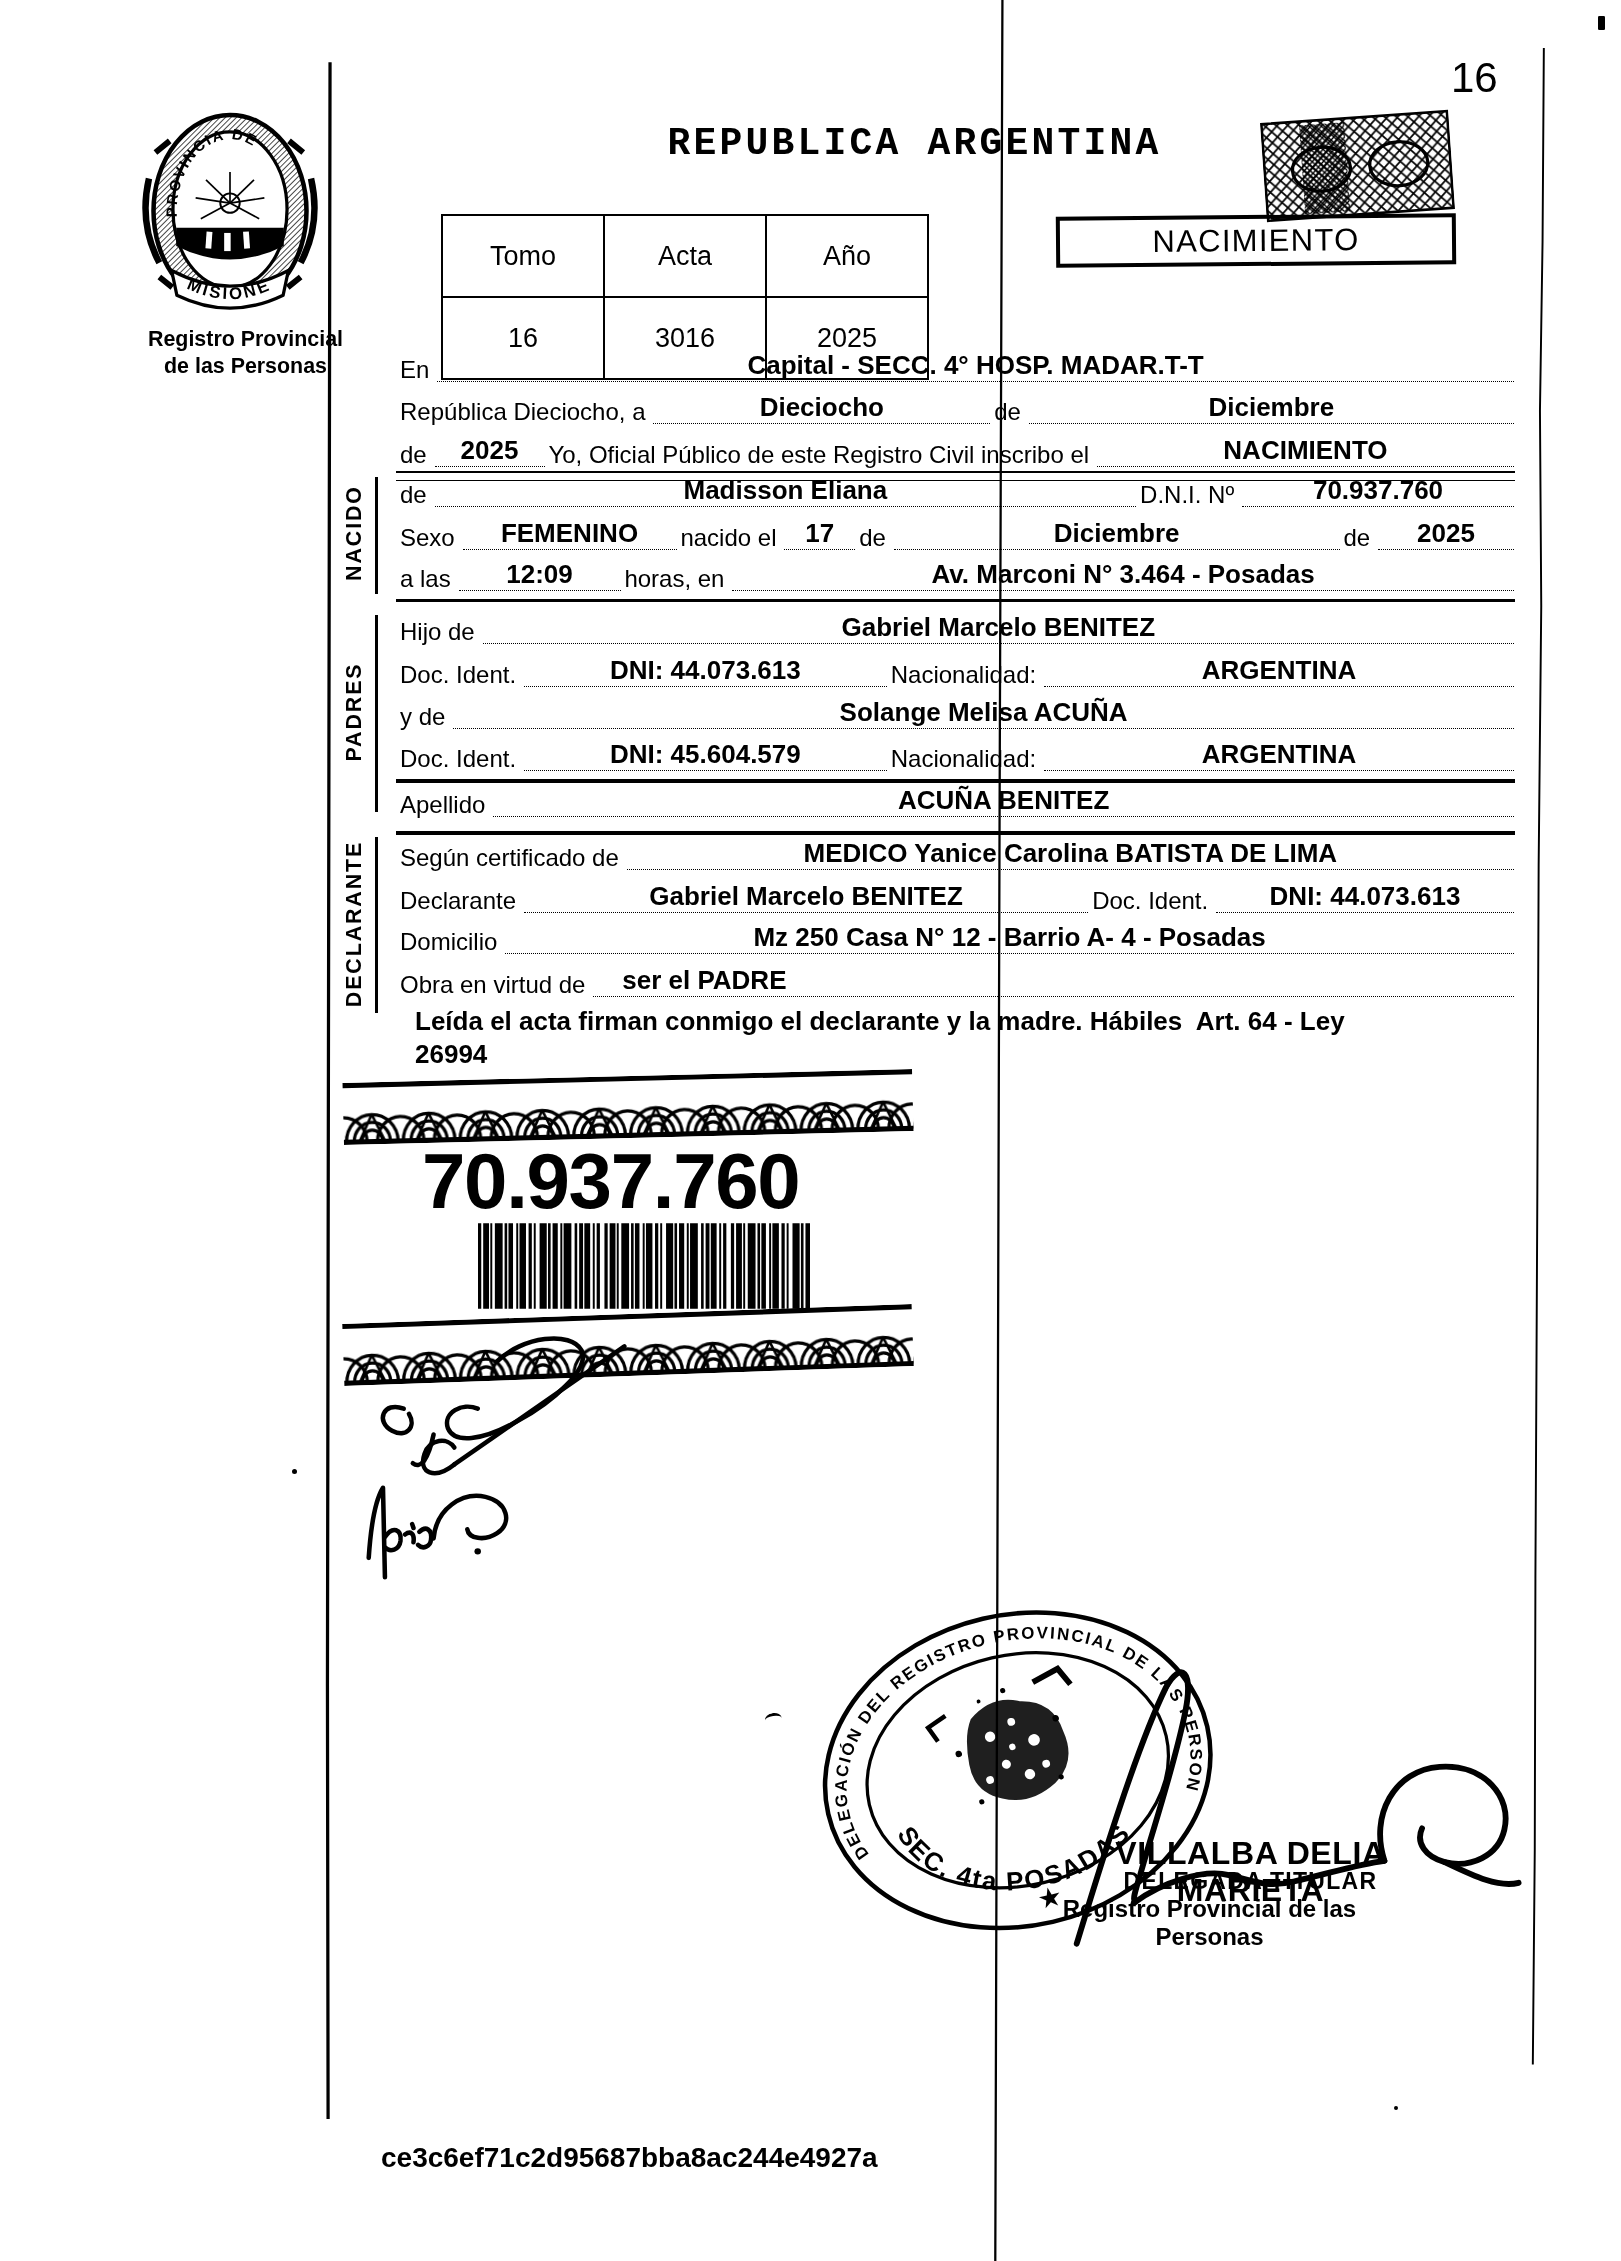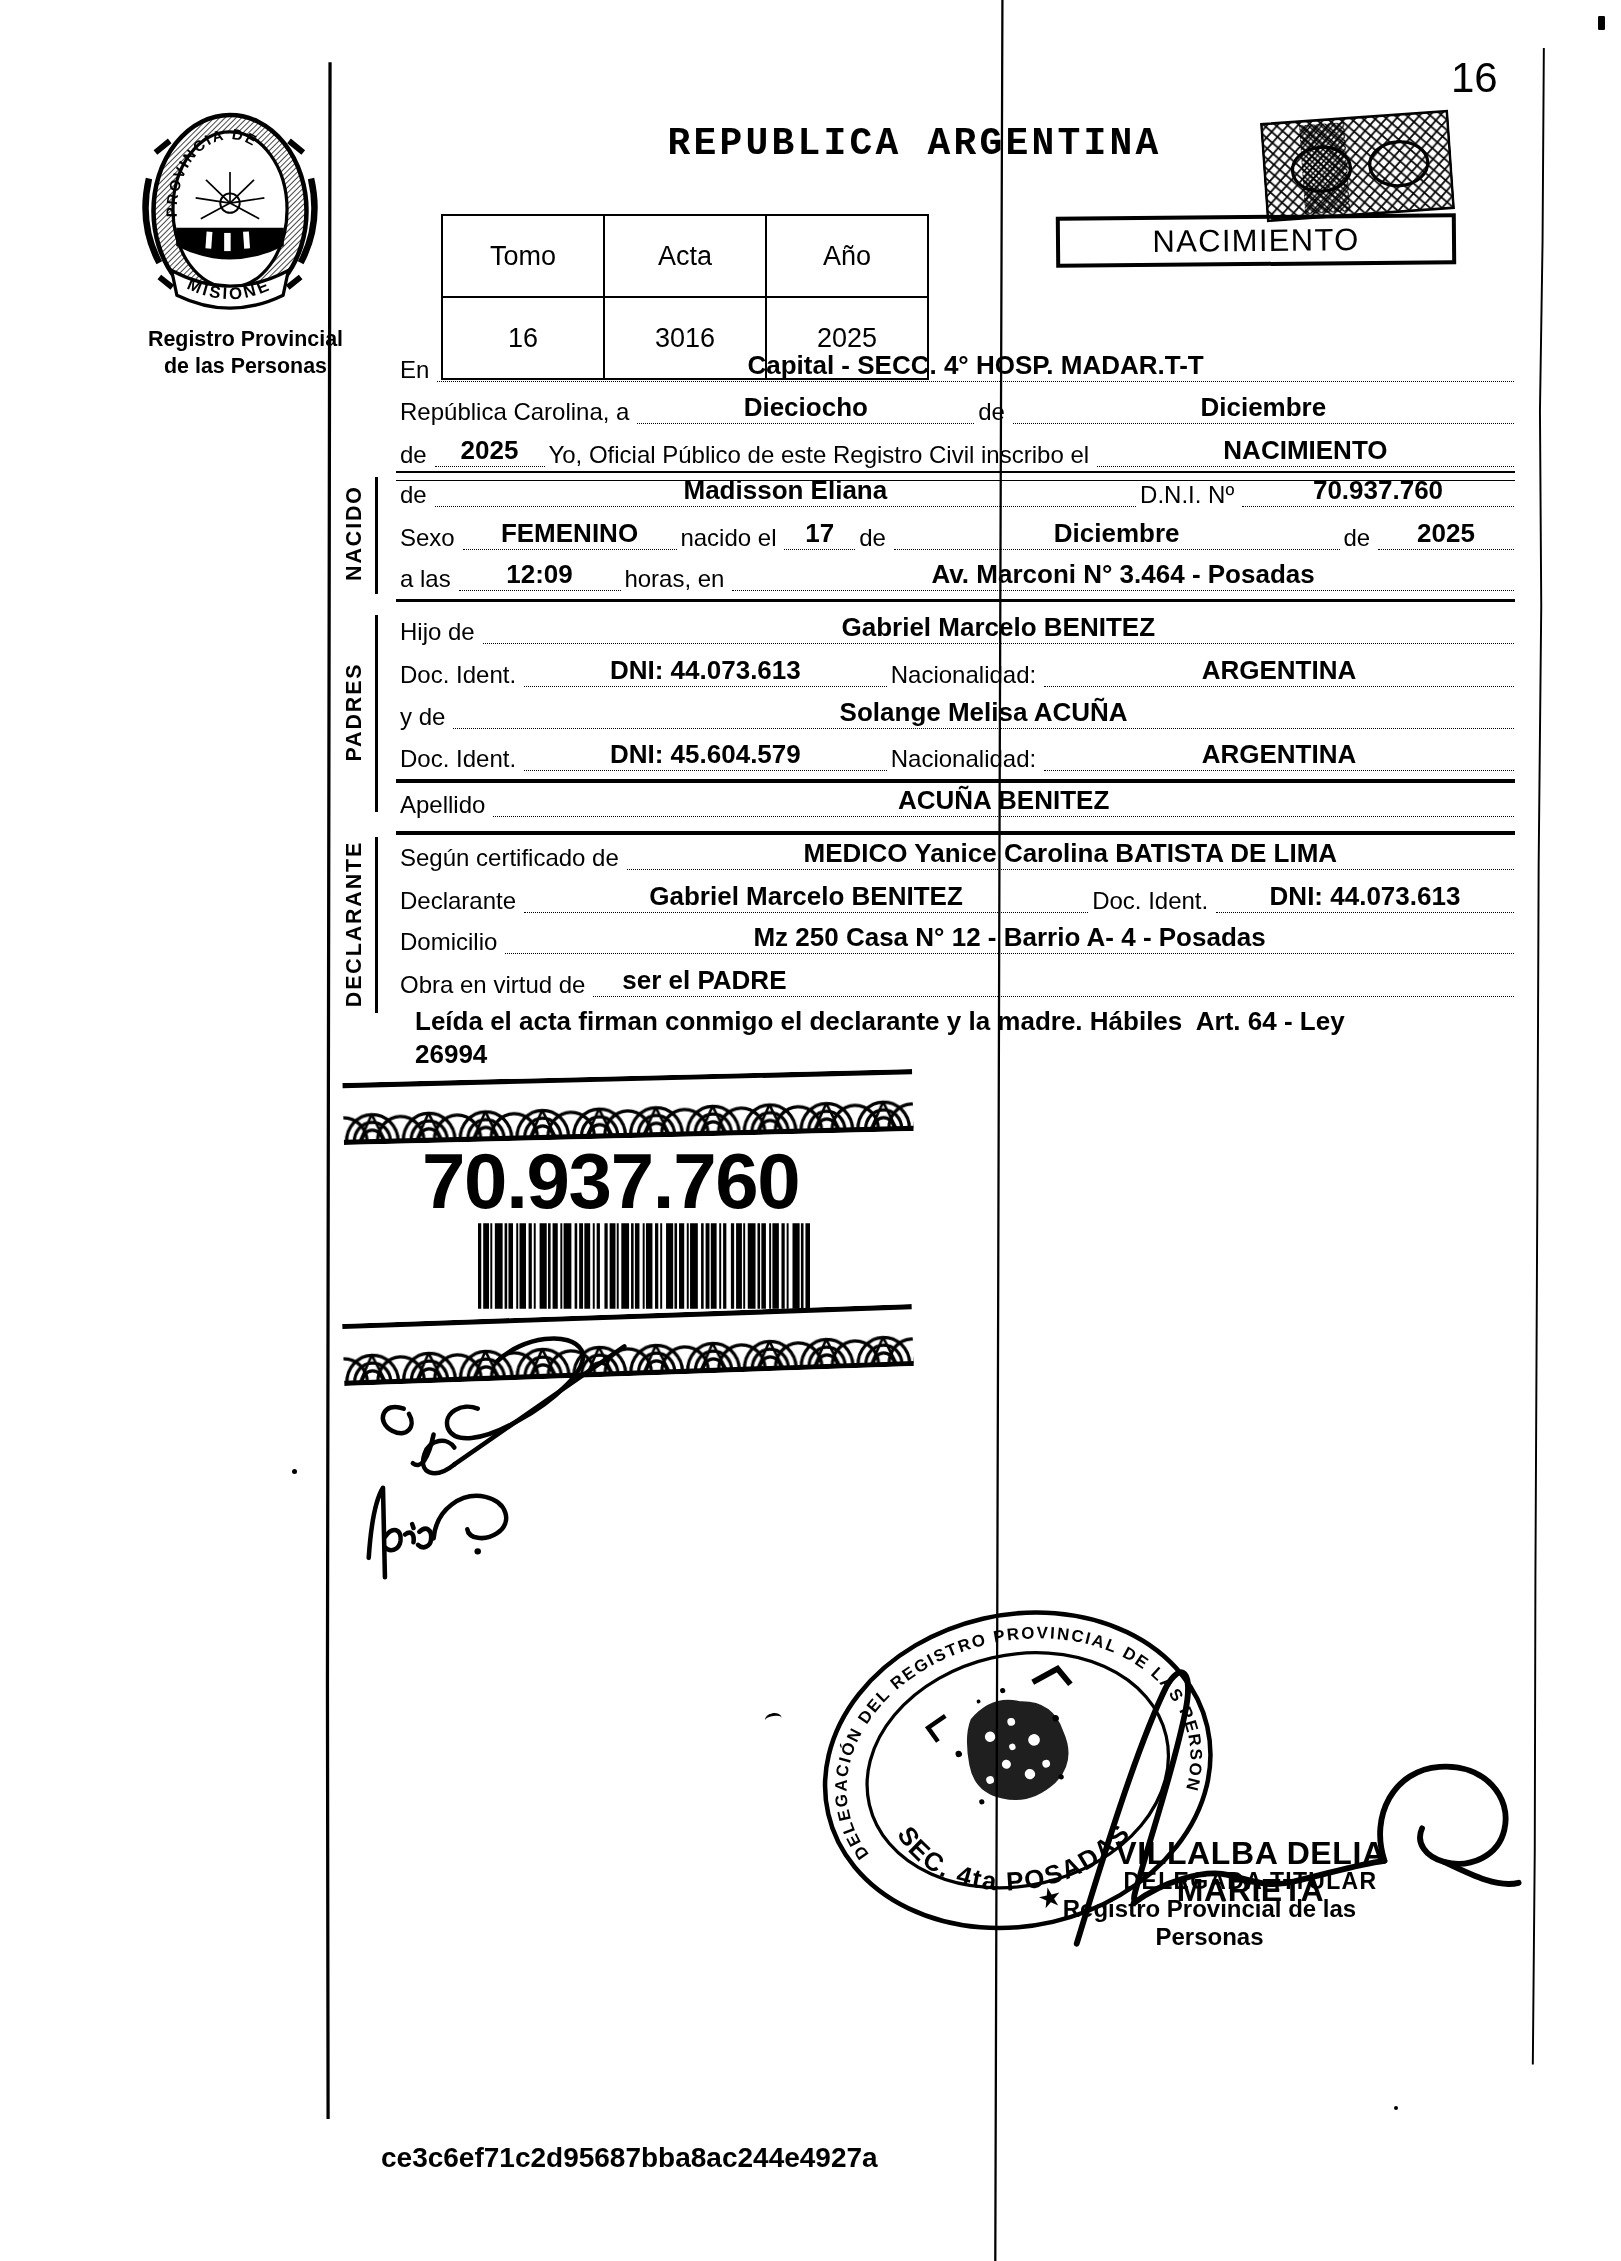--- a/index.html
+++ b/index.html
@@ -154,21 +154,21 @@
   </div>
 
   <div class="frow" style="top:342px">
     <span class="lbl">En</span>
     <span class="fld grow">
         <span class="val">Capital - SECC. 4° HOSP. MADAR.T-T</span>
       </span>
   </div>
 
   <div class="frow" style="top:384px">
-    <span class="lbl">República Carolina, a</span>
+    <span class="lbl">República Dieciocho, a</span>
     <span class="fld w520">
         <span class="val">Dieciocho</span>
       </span>
     <span class="lbl">de</span>
     <span class="fld grow">
         <span class="val">Diciembre</span>
       </span>
   </div>
 
   <div class="frow" style="top:427px">

